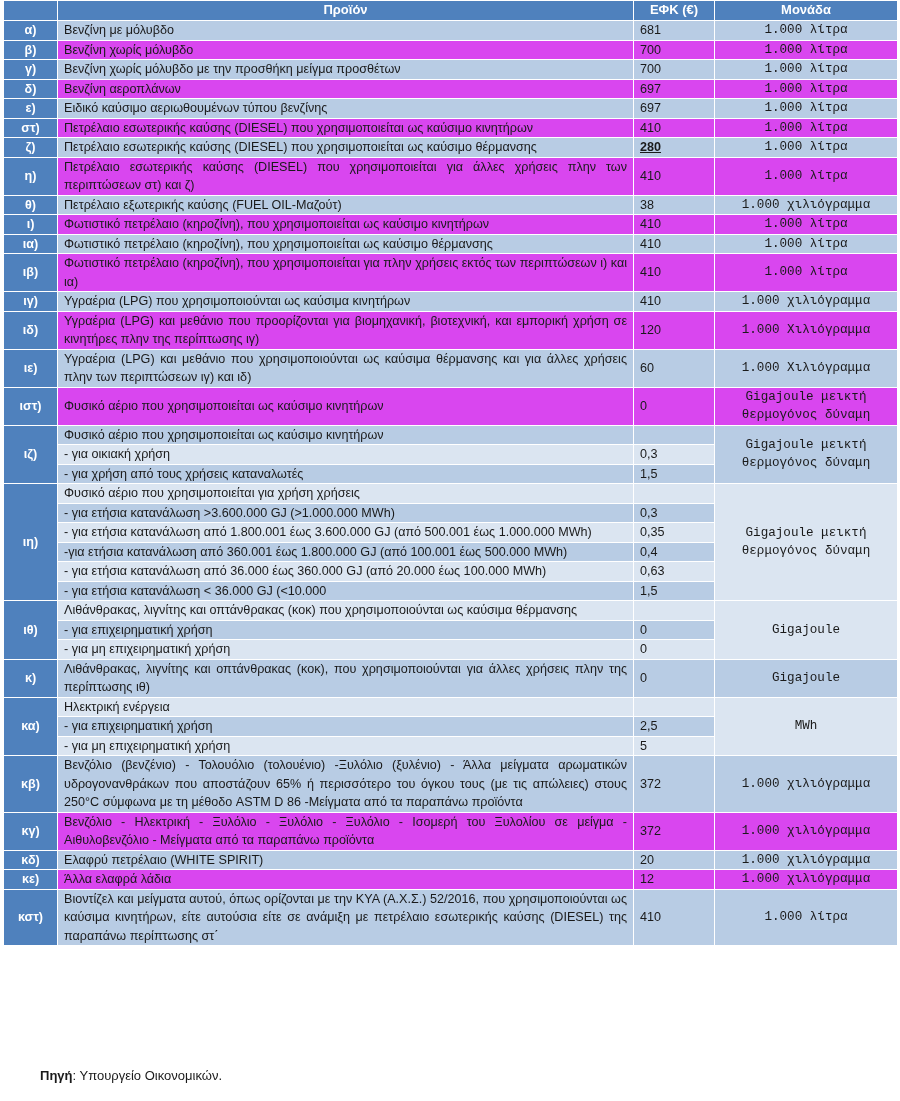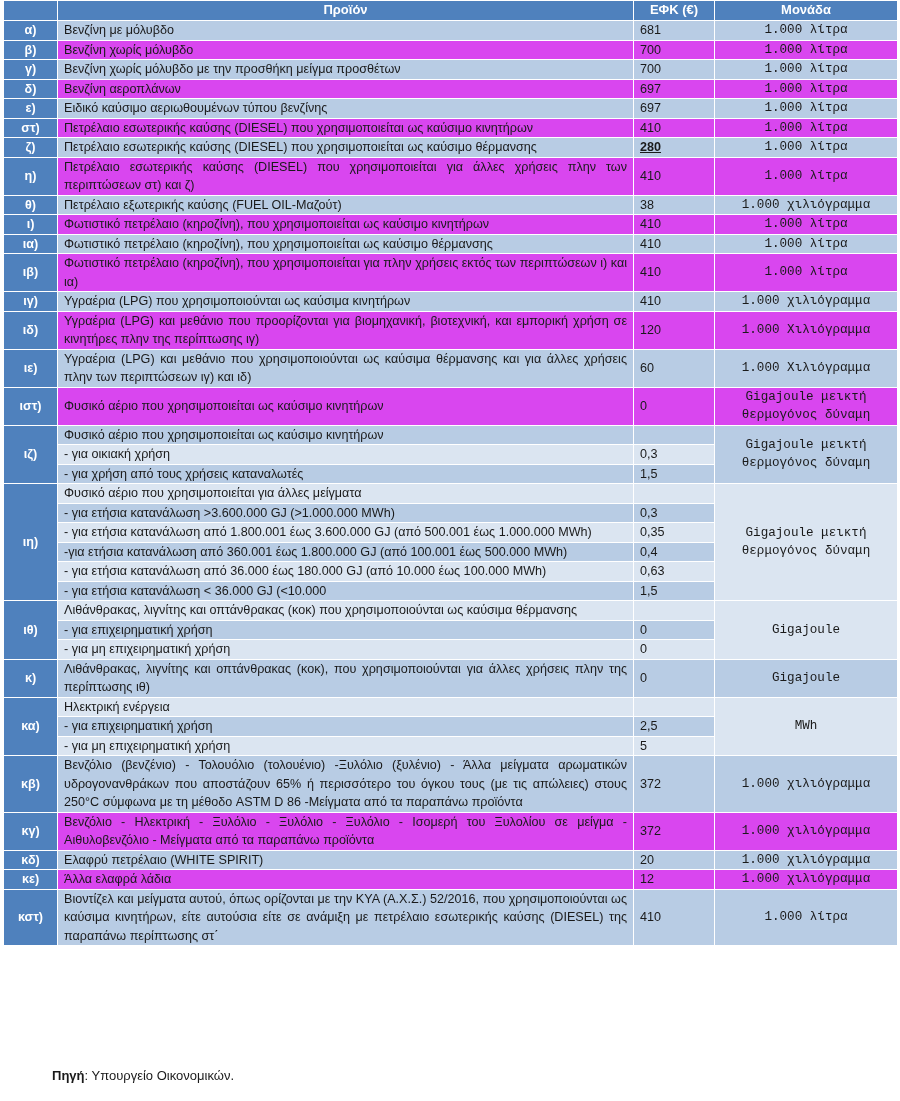--- a/index.html
+++ b/index.html
@@ -14,21 +14,21 @@
   #tbl td.lbl { background:#4f81bd; color:#ffffff; font-weight:bold; text-align:center;
          padding:0 2px; }
   #tbl td.prod { text-align:justify; }
   #tbl td.num { text-align:left; }
   #tbl td.unit { text-align:center;font-family:Liberation Mono, monospace; }
   #tbl tr.dark td:not(.lbl) { background:#b8cce4; }
   #tbl tr.light td:not(.lbl) { background:#d946ef; }
   #tbl td.bold { font-weight:bold;text-decoration:underline; }
   .cD { background:#b8cce4 !important; }
   .cL { background:#dbe5f1 !important; }
-  #source { position:absolute; left:40px; top:1068px; font-size:13px; color:#1a1a1a;margin-left:12px; }
+  #source { position:absolute; left:40px; top:1068px; font-size:13px; color:#1a1a1a; }
   #source b { font-weight:bold; }
 </style>
 </head>
 <body>
 
 <table id="tbl">
   <colgroup>
     <col style="width:54px">
       <col style="width:576px">
       <col style="width:81px">
@@ -151,38 +151,38 @@
         <td class="prod cL">- για οικιακή χρήση</td>
         <td class="num cL">0,3</td>
       </tr>
     <tr>
         <td class="prod cD">- για χρήση από τους χρήσεις καταναλωτές</td>
         <td class="num cD">1,5</td>
       </tr>
 
     <tr>
       <td class="lbl" rowspan="6">ιη)</td>
-      <td class="prod cL">Φυσικό αέριο που χρησιμοποιείται για άλλες μείγματα</td>
+      <td class="prod cL">Φυσικό αέριο που χρησιμοποιείται για χρήση χρήσεις</td>
       <td class="num cL"></td>
       <td class="unit cL" rowspan="6">Gigajoule μεικτή θερμογόνος δύναμη</td>
     </tr>
     <tr>
         <td class="prod cD">- για ετήσια κατανάλωση &gt;3.600.000 GJ (&gt;1.000.000 MWh)</td>
         <td class="num cD">0,3</td>
       </tr>
     <tr>
         <td class="prod cL">- για ετήσια κατανάλωση από 1.800.001 έως 3.600.000 GJ (από 500.001 έως 1.000.000 MWh)</td>
         <td class="num cL">0,35</td>
       </tr>
     <tr>
         <td class="prod cD">-για ετήσια κατανάλωση από 360.001 έως 1.800.000 GJ (από 100.001 έως 500.000 MWh)</td>
         <td class="num cD">0,4</td>
       </tr>
     <tr>
-        <td class="prod cL">- για ετήσια κατανάλωση από 36.000 έως 180.000 GJ (από 10.000 έως 100.000 MWh)</td>
+        <td class="prod cL">- για ετήσια κατανάλωση από 36.000 έως 360.000 GJ (από 20.000 έως 100.000 MWh)</td>
         <td class="num cL">0,63</td>
       </tr>
     <tr>
         <td class="prod cD">- για ετήσια κατανάλωση &lt; 36.000 GJ (&lt;10.000</td>
         <td class="num cD">1,5</td>
       </tr>
 
     <tr>
       <td class="lbl" rowspan="3">ιθ)</td>
       <td class="prod cL">Λιθάνθρακας, λιγνίτης και οπτάνθρακας (κοκ) που χρησιμοποιούνται ως καύσιμα θέρμανσης</td>

